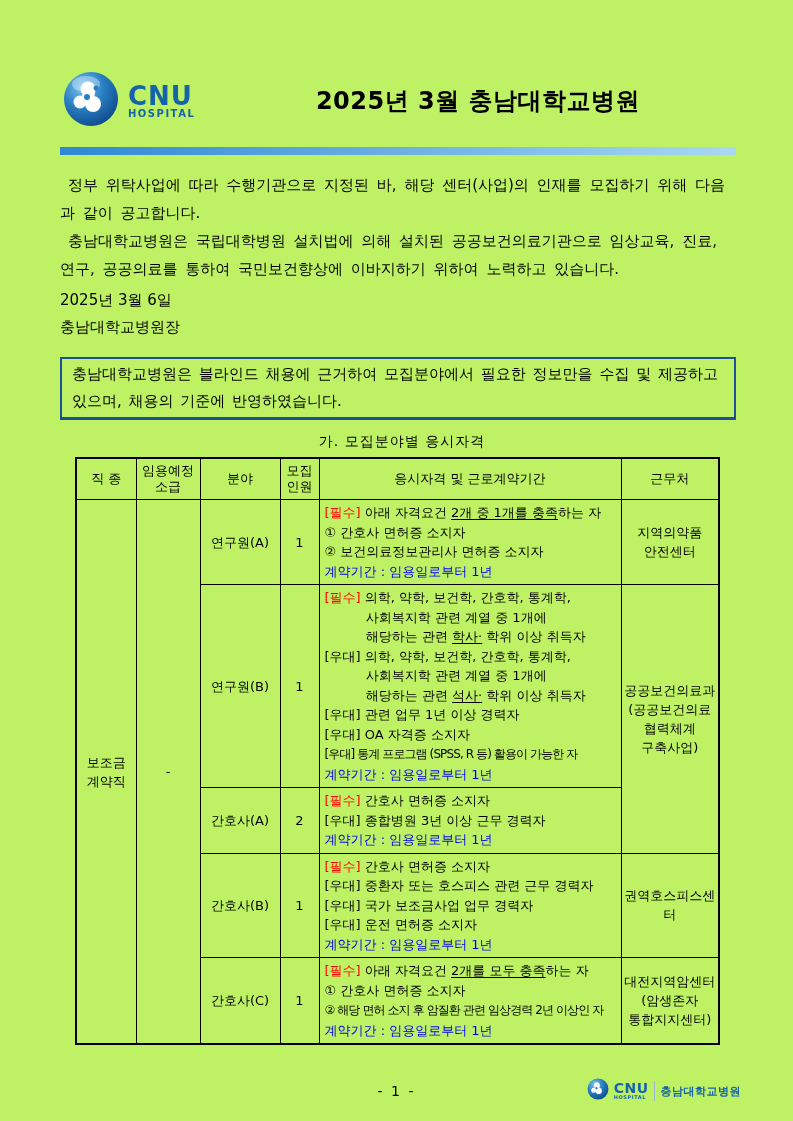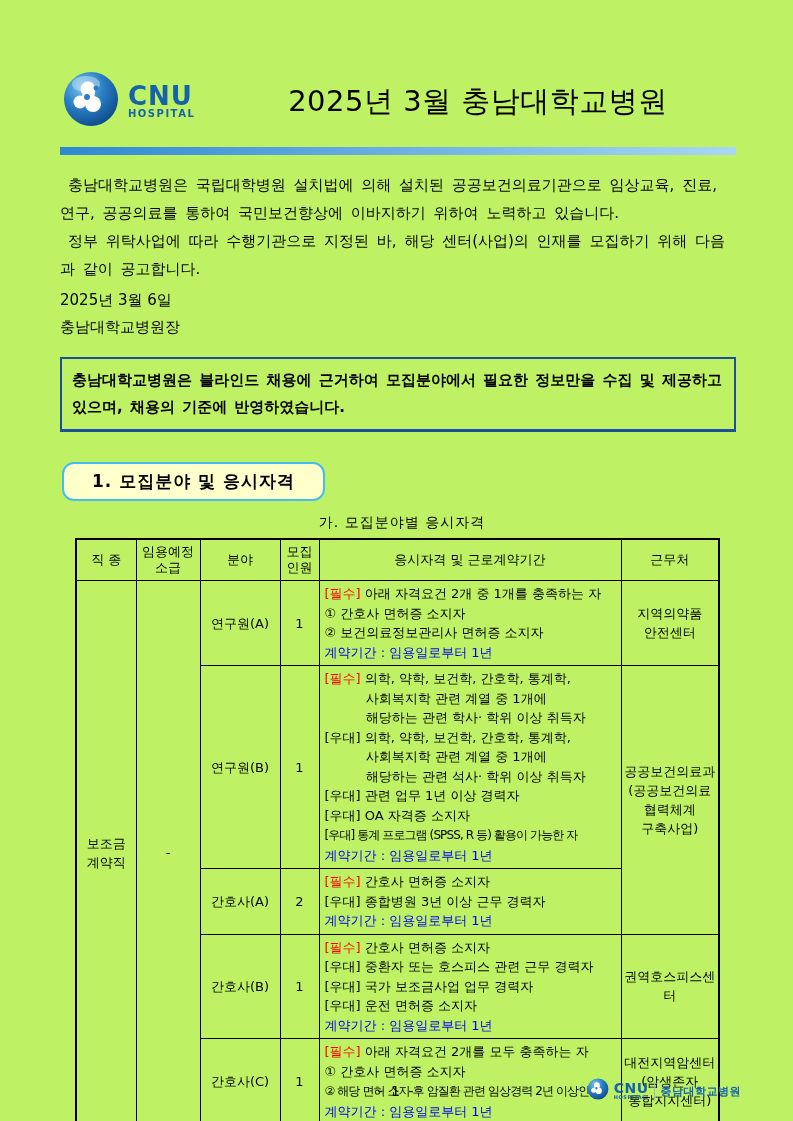--- a/index.html
+++ b/index.html
@@ -9,51 +9,51 @@
     position:relative; width:793px; height:1121px; margin:0 auto;
     background:#bef264; color:#000; overflow:hidden;
     padding:68px 57px 0 60px;
   }
   
   .header { display:flex; align-items:center; }
   .logo { display:flex; align-items:center; width:160px; flex:0 0 auto; }
   .logo-texts { margin-left:6px; }
   .logo-cnu { font-size:26px; font-weight:bold; color:#1663ac; letter-spacing:1px; line-height:24px; }
   .logo-hospital { font-size:10px; font-weight:bold; color:#1663ac; letter-spacing:1.5px; }
-  .doc-title { flex:1; text-align:center; font-size:29px; font-weight:normal; line-height:34px; letter-spacing:0.5px; }
+  .doc-title { flex:1; text-align:center; font-size:24px; font-weight:bold; line-height:34px; letter-spacing:0.5px; }
   .blue-bar { height:8px; margin-top:13px; background:linear-gradient(to right,#2f88d3,#a8d8f3); }
   
   .intro { margin-top:16px; font-size:15px; line-height:28px; word-spacing:3px; }
   .intro p { text-indent:8px; }
   .sign-block { text-align:left; font-size:15px; line-height:27px; margin-top:4px; padding-right:2px; }
   
   .notice-box {
     margin-top:16px; border:2px solid #1d4f9e; border-bottom-width:3px;
-    padding:8px 10px; font-size:15px; font-weight:bold; line-height:27px; word-spacing:2px;
+    padding:2px 10px; font-size:15px; font-weight:normal; line-height:27px; word-spacing:2px;
   }
   
   .section-badge {
     display:inline-block; margin-top:30px; margin-left:2px;
     background:#ffffcc; border:2.5px solid #45bdee; border-radius:12px;
     padding:6px 28px; font-size:17px; font-weight:bold; letter-spacing:1px;
   }
   .sub-title { margin-top:13px; margin-left:8px; font-size:14px; letter-spacing:1px;text-align:center; }
   
   table.recruit {
     margin-top:6px; margin-left:15px; width:643px; table-layout:fixed;
     border-collapse:collapse; border:2px solid #000; font-size:13px;
   }
   .recruit th, .recruit td { border:1px solid #000; }
   .recruit th { font-weight:normal; padding:4px 1px; line-height:16px; white-space:pre-line; }
   .cell-center { text-align:center; vertical-align:middle; white-space:pre-line; line-height:19px; }
   .cell-qual { vertical-align:middle; padding:3px 5px; }
   .qline { white-space:pre-wrap; line-height:19.5px; }
   .red { color:#ff0000; }
   .blue { color:#0000f0; }
-  .ul { text-underline-offset:2px; }
+  .ul { text-decoration:underline; text-underline-offset:2px; }
   .cond { letter-spacing:-0.9px; font-size:12px; }
   
   .footer-pagenum { position:absolute; left:0; bottom:22px; width:100%; text-align:center; font-size:14px; letter-spacing:2px; }
   .footer-logo { position:absolute; right:52px; bottom:16px; display:flex; align-items:center; }
   .flogo-texts { margin-left:4px; margin-right:5px; }
   .flogo-cnu { font-size:14px; font-weight:bold; color:#1663ac; line-height:12px; letter-spacing:0.5px; }
   .flogo-hosp { font-size:5px; font-weight:bold; color:#1663ac; letter-spacing:0.6px; }
   .flogo-divider { width:1px; height:20px; background:#9bb6d4; margin-right:6px; }
   .flogo-kor { font-size:11px; font-weight:bold; color:#1663ac; letter-spacing:0.5px; }
 </style>
@@ -89,33 +89,30 @@
       </span>
     </div>
     <div class="doc-title">
       <div>2025년 3월 충남대학교병원</div>
     </div>
   </div>
 
   <div class="blue-bar"></div>
 
   <div class="intro">
+    <p>정부 위탁사업에 따라 수행기관으로 지정된 바, 해당 센터(사업)의 인재를 모집하기 위해 다음과 같이 공고합니다.</p>
     <p>충남대학교병원은 국립대학병원 설치법에 의해 설치된 공공보건의료기관으로 임상교육, 진료, 연구, 공공의료를 통하여 국민보건향상에 이바지하기 위하여 노력하고 있습니다.</p>
-    <p>정부 위탁사업에 따라 수행기관으로 지정된 바, 해당 센터(사업)의 인재를 모집하기 위해 다음과 같이 공고합니다.</p>
   </div>
   <div class="sign-block">
     <div>2025년 3월 6일</div>
     <div>충남대학교병원장</div>
   </div>
 
   <div class="notice-box">충남대학교병원은 블라인드 채용에 근거하여 모집분야에서 필요한 정보만을 수집 및 제공하고 있으며, 채용의 기준에 반영하였습니다.</div>
 
-  <div>
-    <span class="section-badge">1. 모집분야 및 응시자격</span>
-  </div>
   <div class="sub-title">가. 모집분야별 응시자격</div>
 
   <table class="recruit">
     <colgroup>
       <col style="width:60px">
         <col style="width:64px">
         <col style="width:80px">
       <col style="width:39px">
         <col style="width:302px">
         <col style="width:98px">

